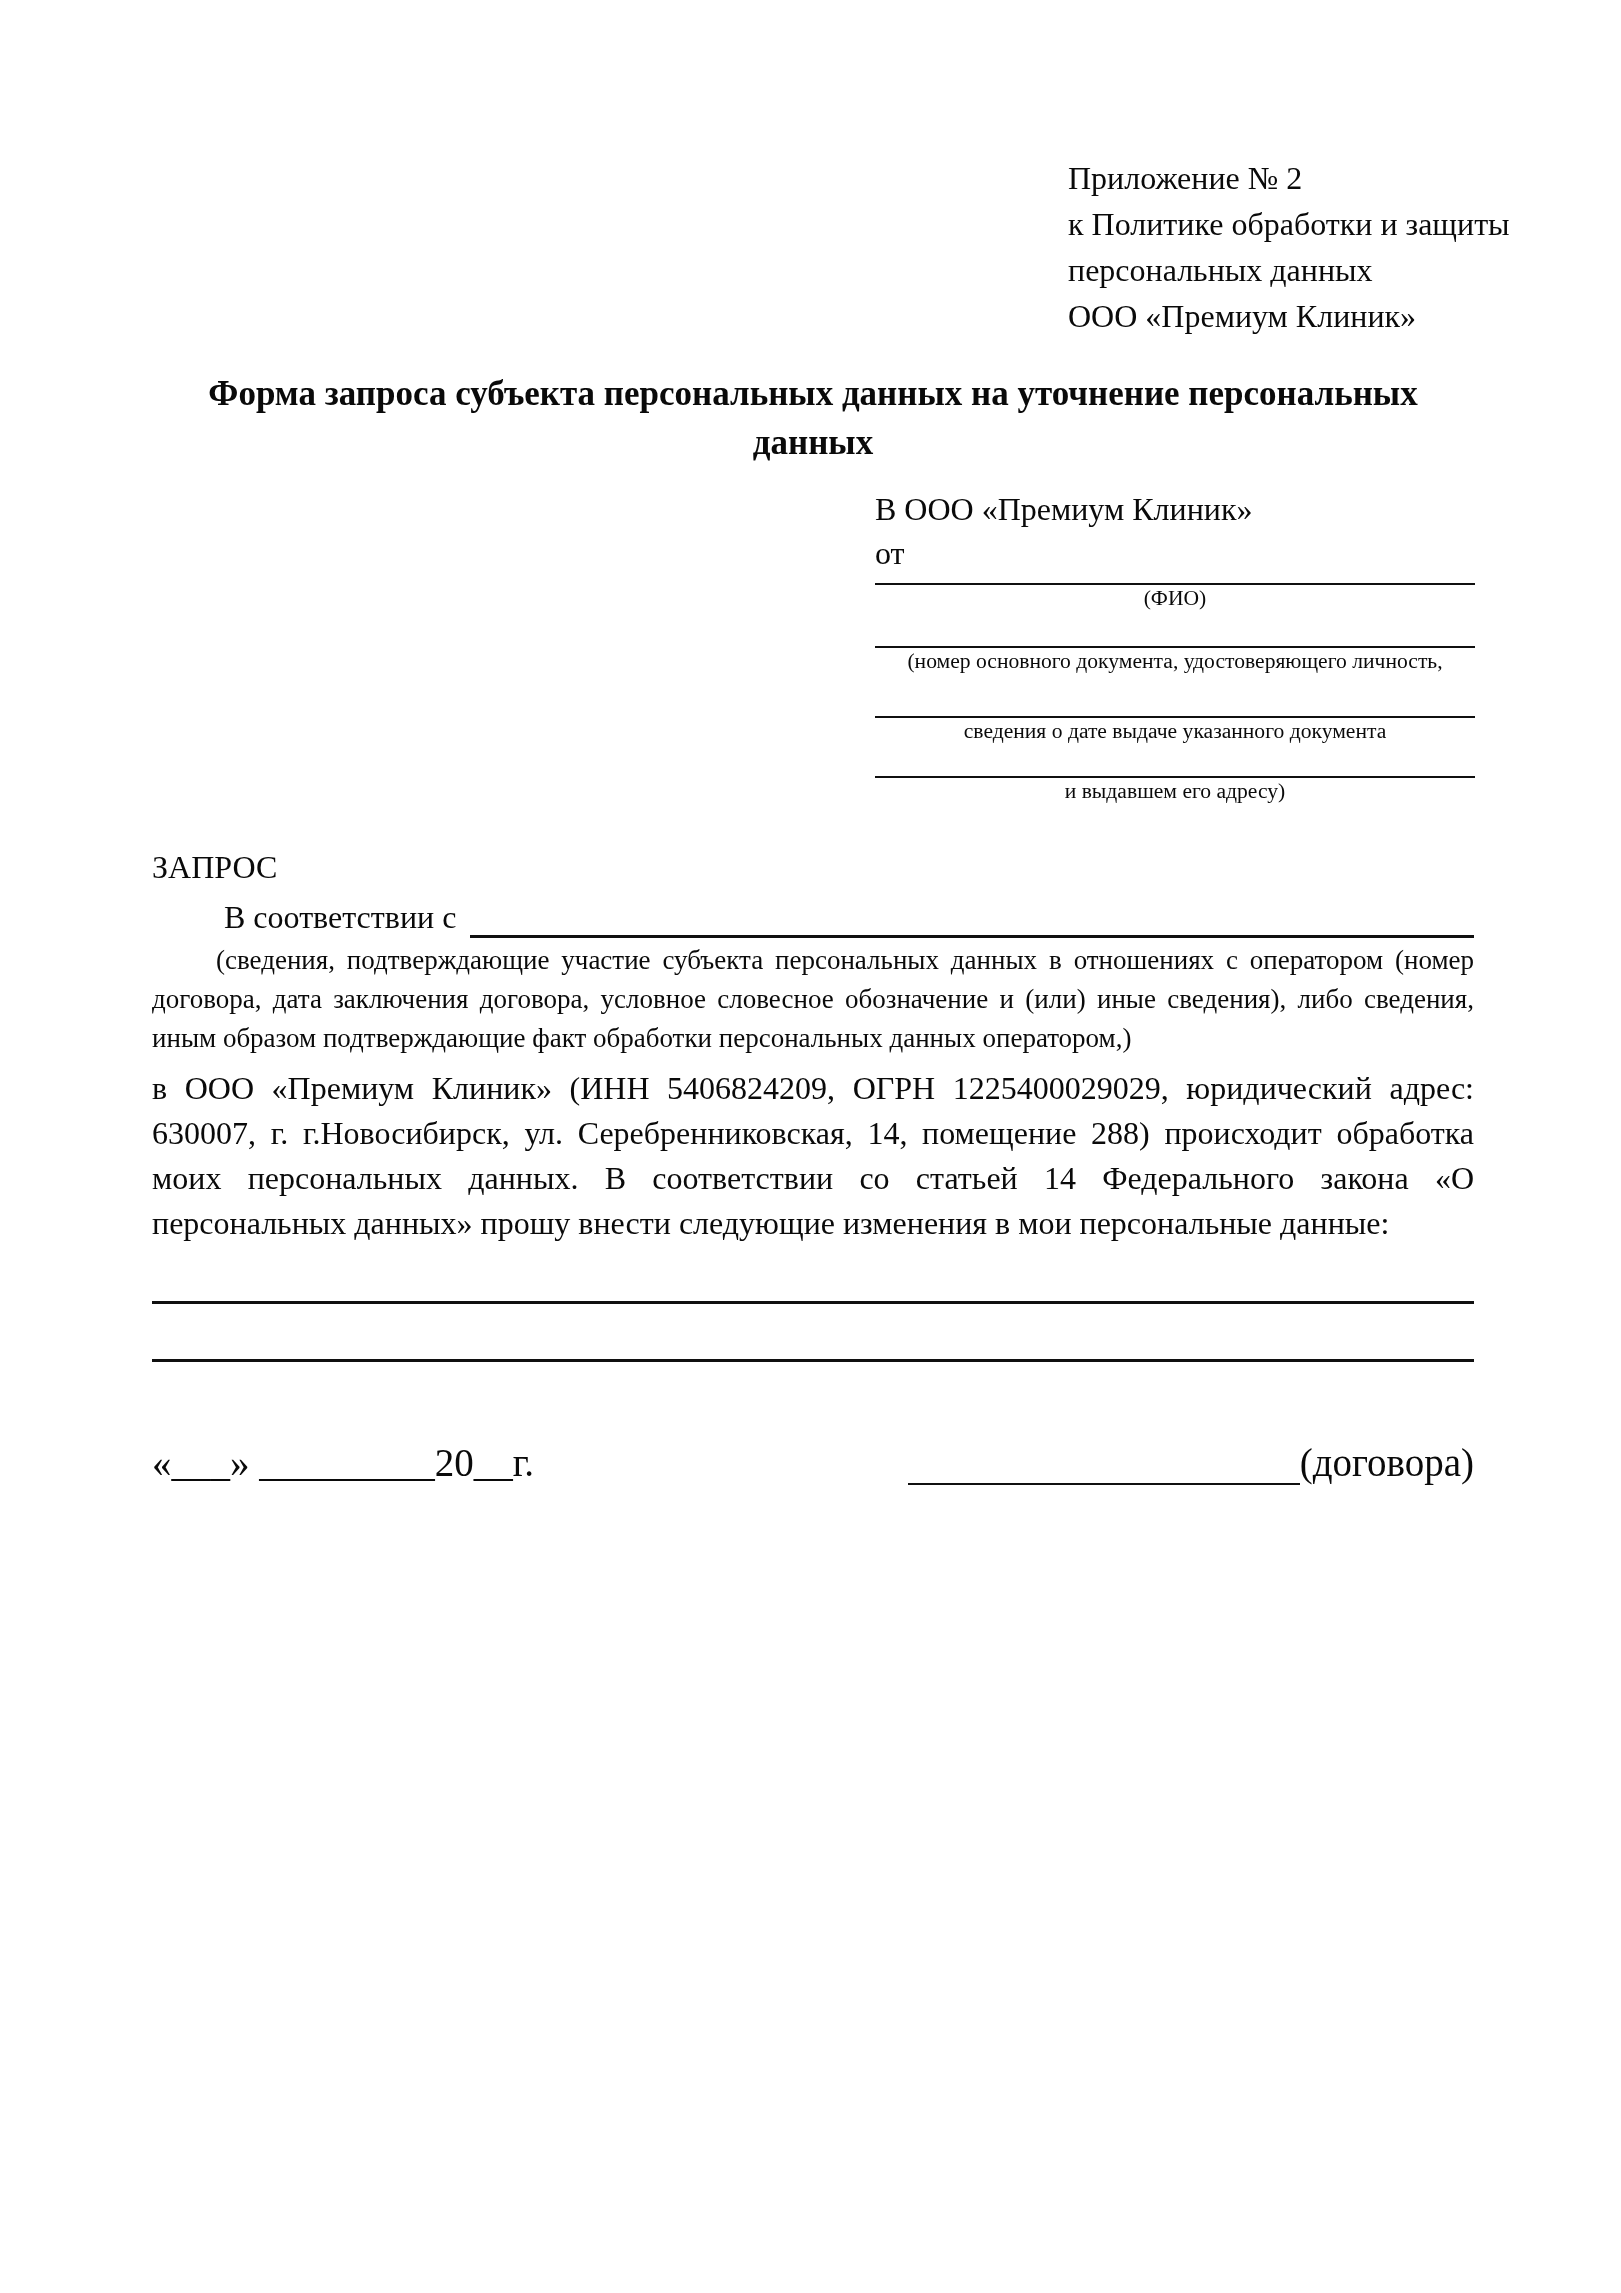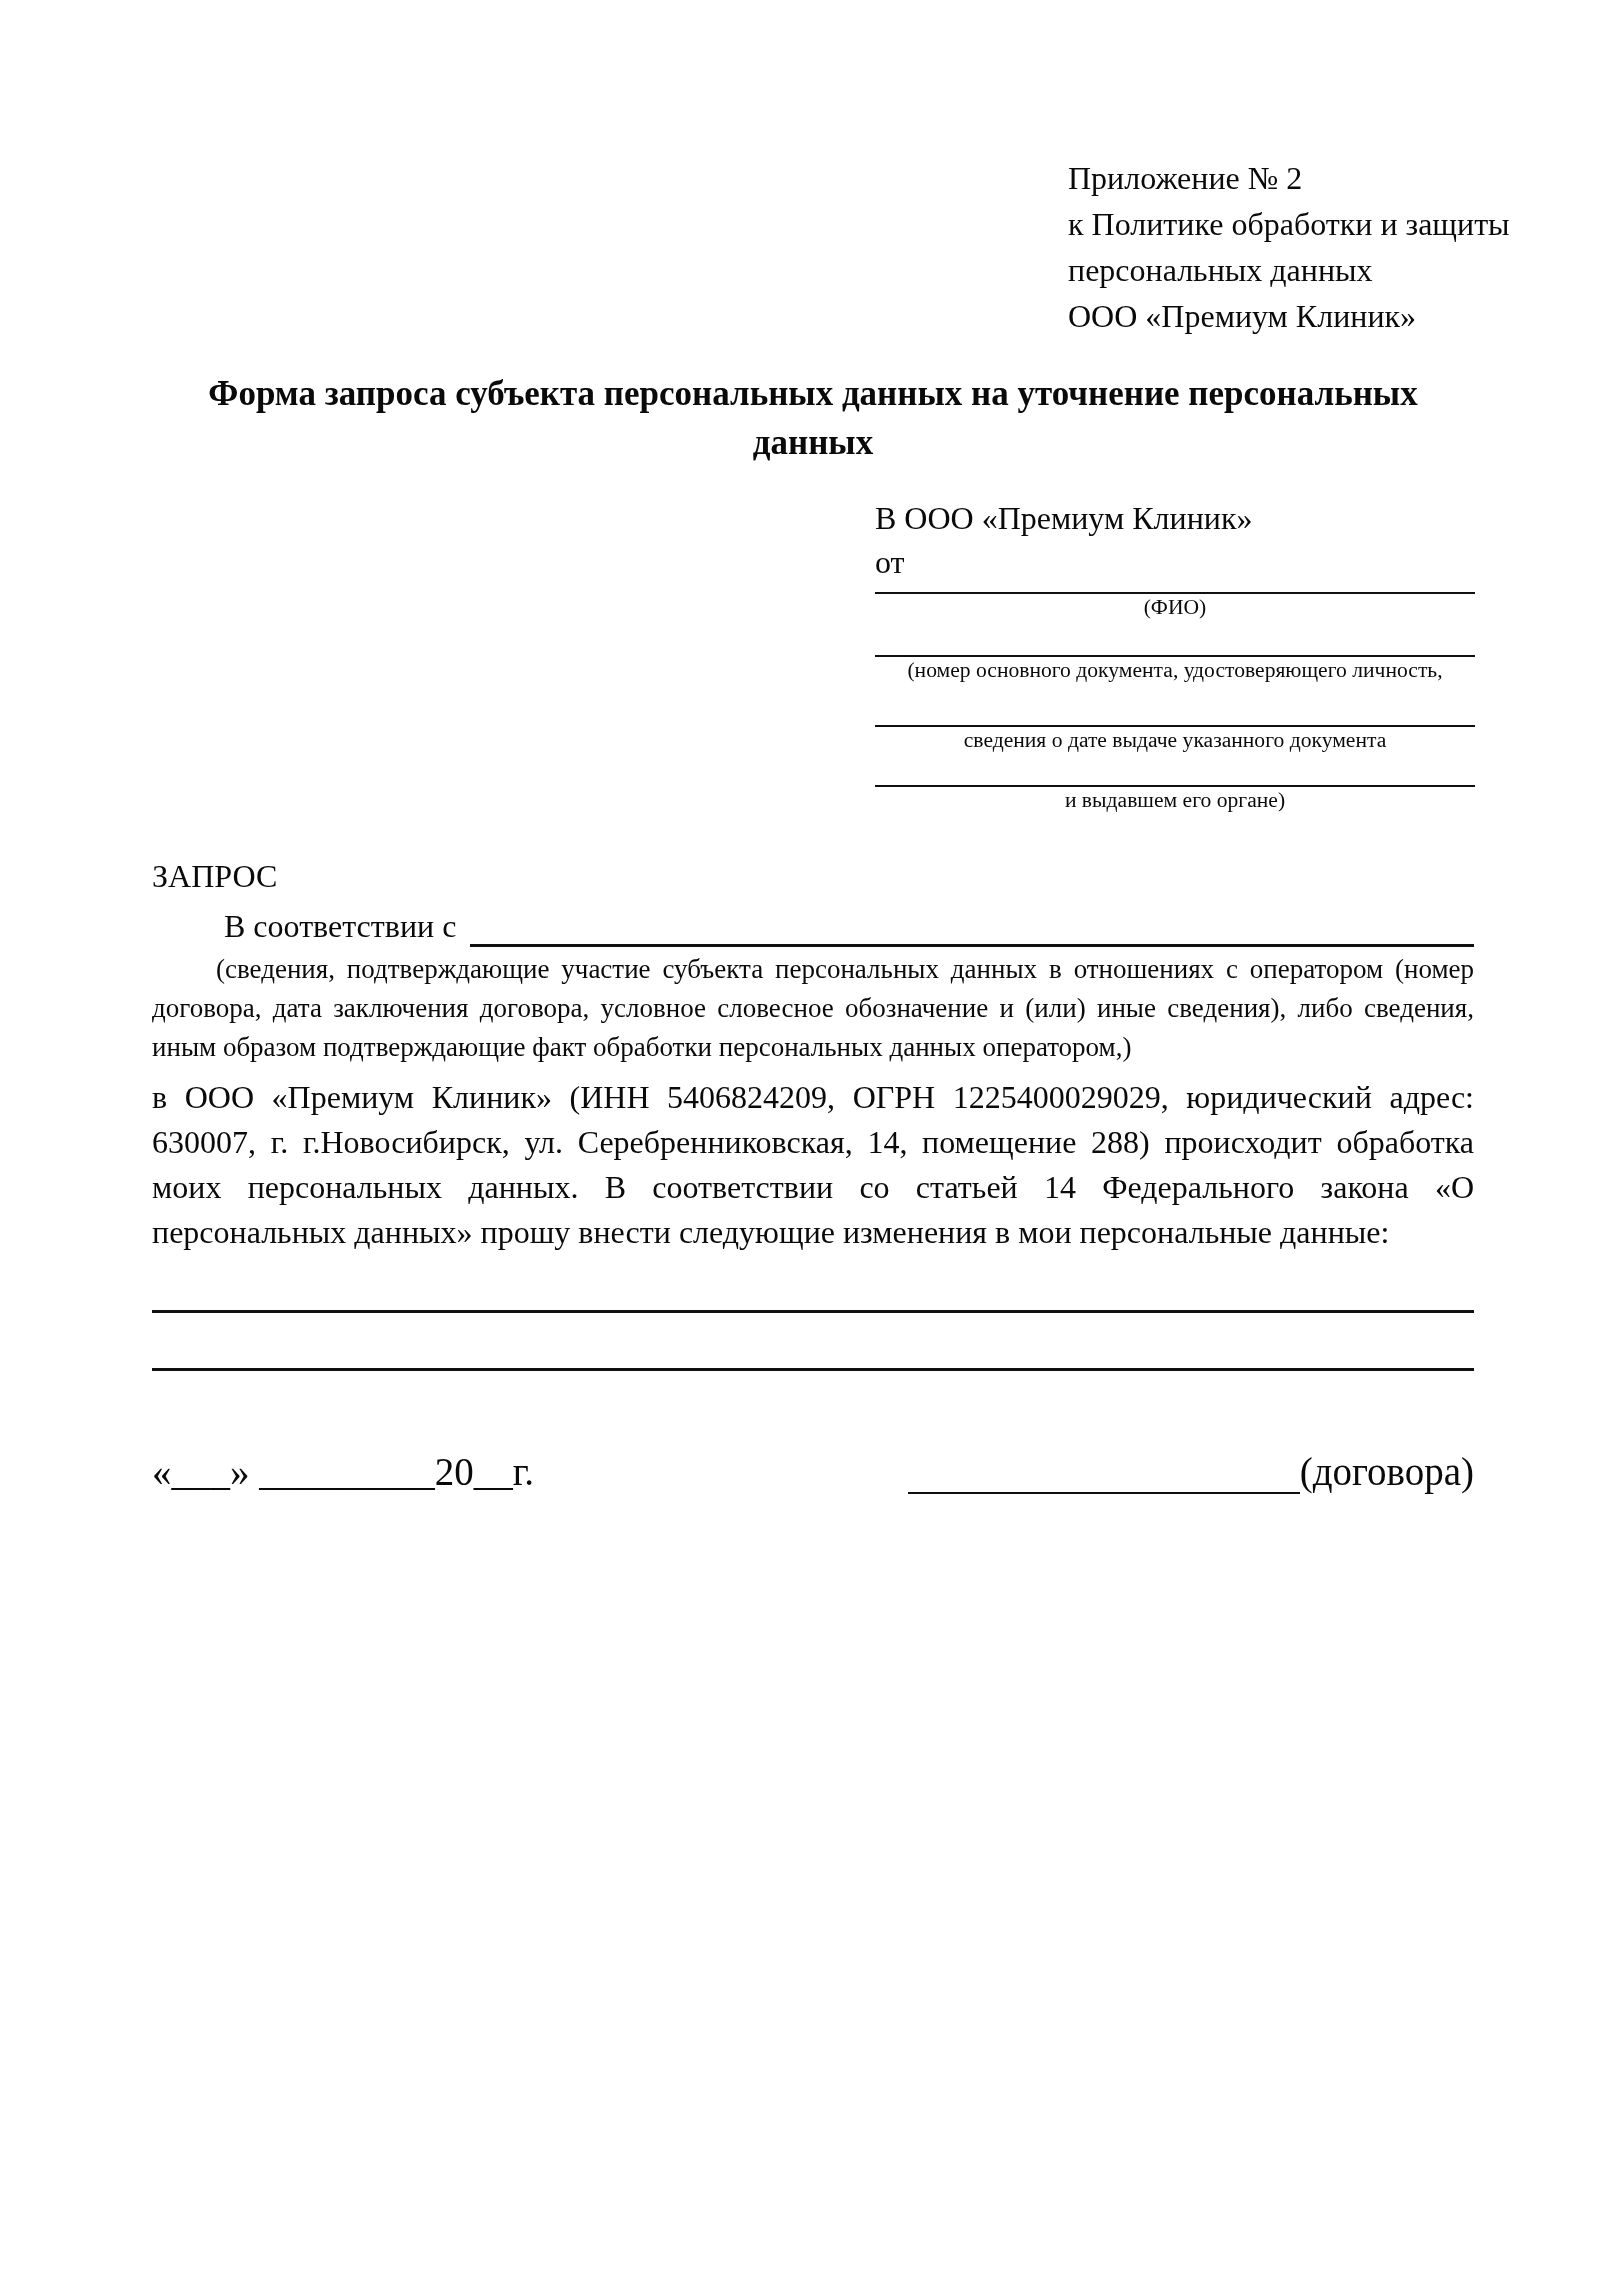--- a/index.html
+++ b/index.html
@@ -27,21 +27,21 @@
   .title {
     margin: 30px 0 0 0;
     font-size: 35px;
     line-height: 49px;
     font-weight: bold;
     text-align: center;
   }
 
   
   .addressee {
-    margin-top: 29px;
+    margin-top: 20px;
     margin-left: 723px;
     width: 600px;
     font-size: 32px;
     line-height: 44px;
   }
   .write-line {
     border-bottom: 2.9px solid #101010;
     height: 7.8px;
   }
   .write-line.sp36 { height: 35px; }
@@ -155,21 +155,21 @@
     <div class="write-line"></div>
     <div class="caption">(ФИО)</div>
 
     <div class="write-line sp36"></div>
     <div class="caption">(номер основного документа, удостоверяющего личность,</div>
 
     <div class="write-line sp42"></div>
     <div class="caption">сведения о дате выдаче указанного документа</div>
 
     <div class="write-line sp33"></div>
-    <div class="caption">и выдавшем его органе)</div>
+    <div class="caption">и выдавшем его адресу)</div>
   </div>
 
   <div class="request-heading">ЗАПРОС</div>
 
   <div class="intro-line">
     <span class="label">В соответствии с</span>
     <span class="fill"></span>
   </div>
 
   <div class="footnote">(сведения, подтверждающие участие субъекта персональных данных в отношениях с оператором (номер договора, дата заключения договора, условное словесное обозначение и (или) иные сведения), либо сведения, иным образом подтверждающие факт обработки персональных данных оператором,)</div>

